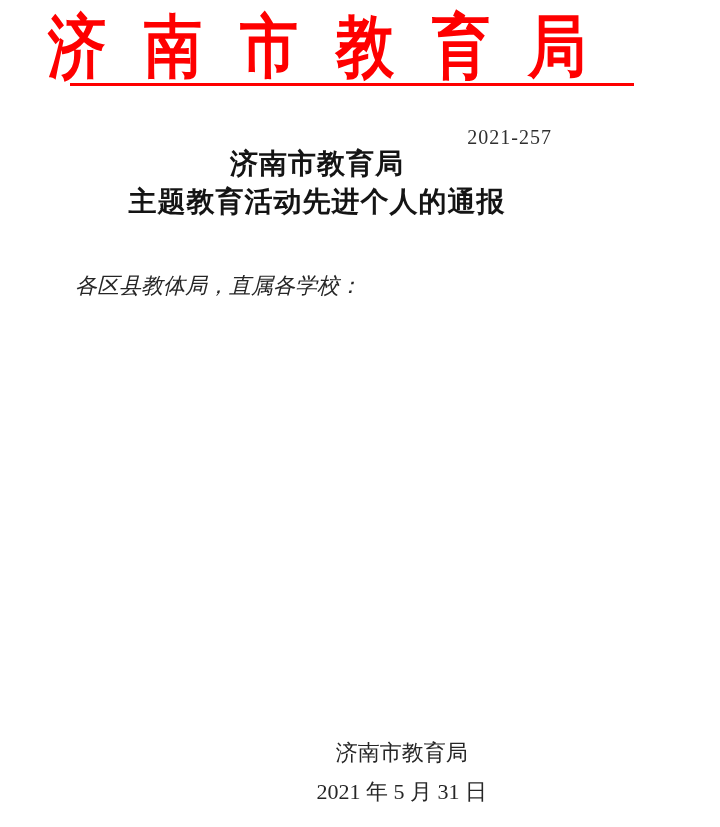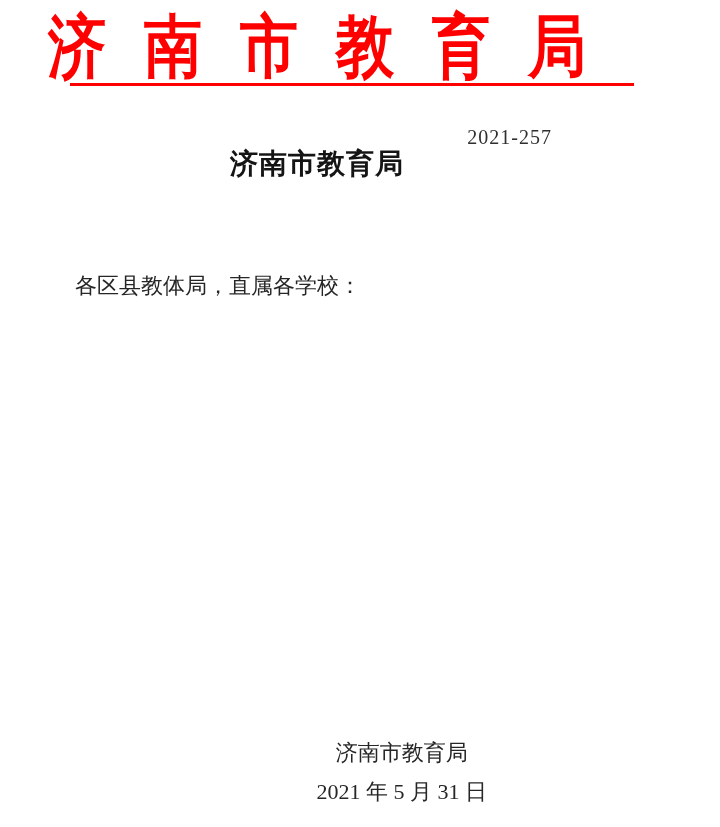--- a/index.html
+++ b/index.html
@@ -75,20 +75,21 @@
   .doc-body {
     position: absolute;
     top: 267px;
     left: 75px;
     width: 570px;
     font-size: 22px;
     line-height: 38.4px;
     color: #262626;
     text-align: justify;
     text-justify: inter-ideograph;
+    font-style: italic;
   }
   .doc-body p {
     margin: 0;
   }
   .doc-body p.indent {
     text-indent: 2em;
   }
 
   
   .signature-block {
@@ -107,20 +108,21 @@
 <div class="page">
 
   <h1 class="letterhead">济南市教育局</h1>
 
   <div class="red-rule"></div>
 
   <div class="doc-number">2021-257</div>
 
   <div class="title-block">
     <div class="title-line">济南市教育局</div>
+    <div class="title-line">主题教育活动先进个人的通报</div>
   </div>
 
   <div class="doc-body">
     <p class="salutation">各区县教体局，直属各学校：</p>
   </div>
 
   <div class="signature-block">
     <div>济南市教育局</div>
     <div>2021 年 5 月 31 日</div>
   </div>

